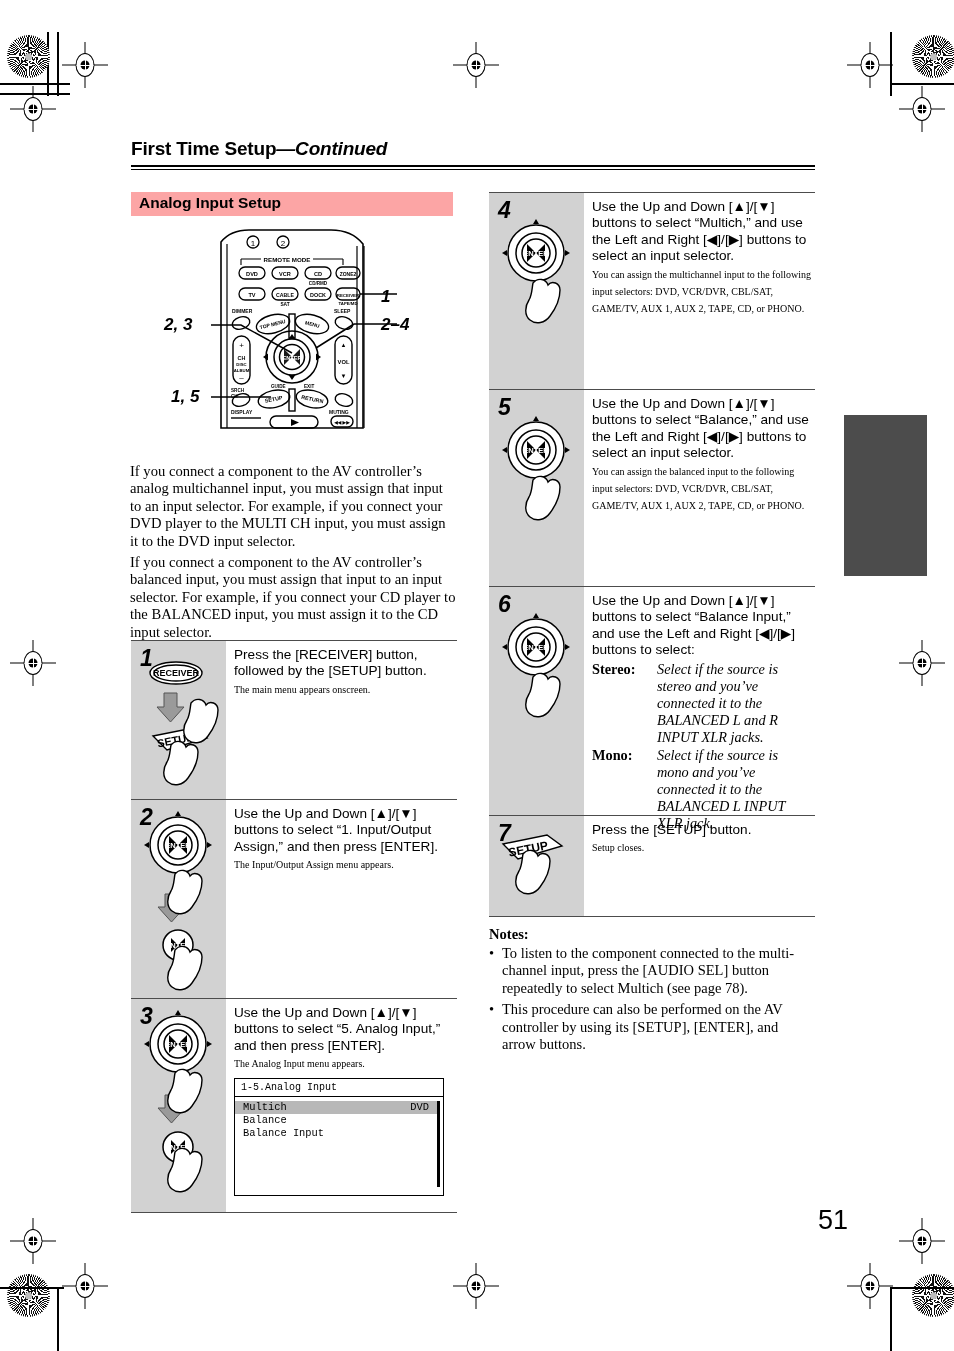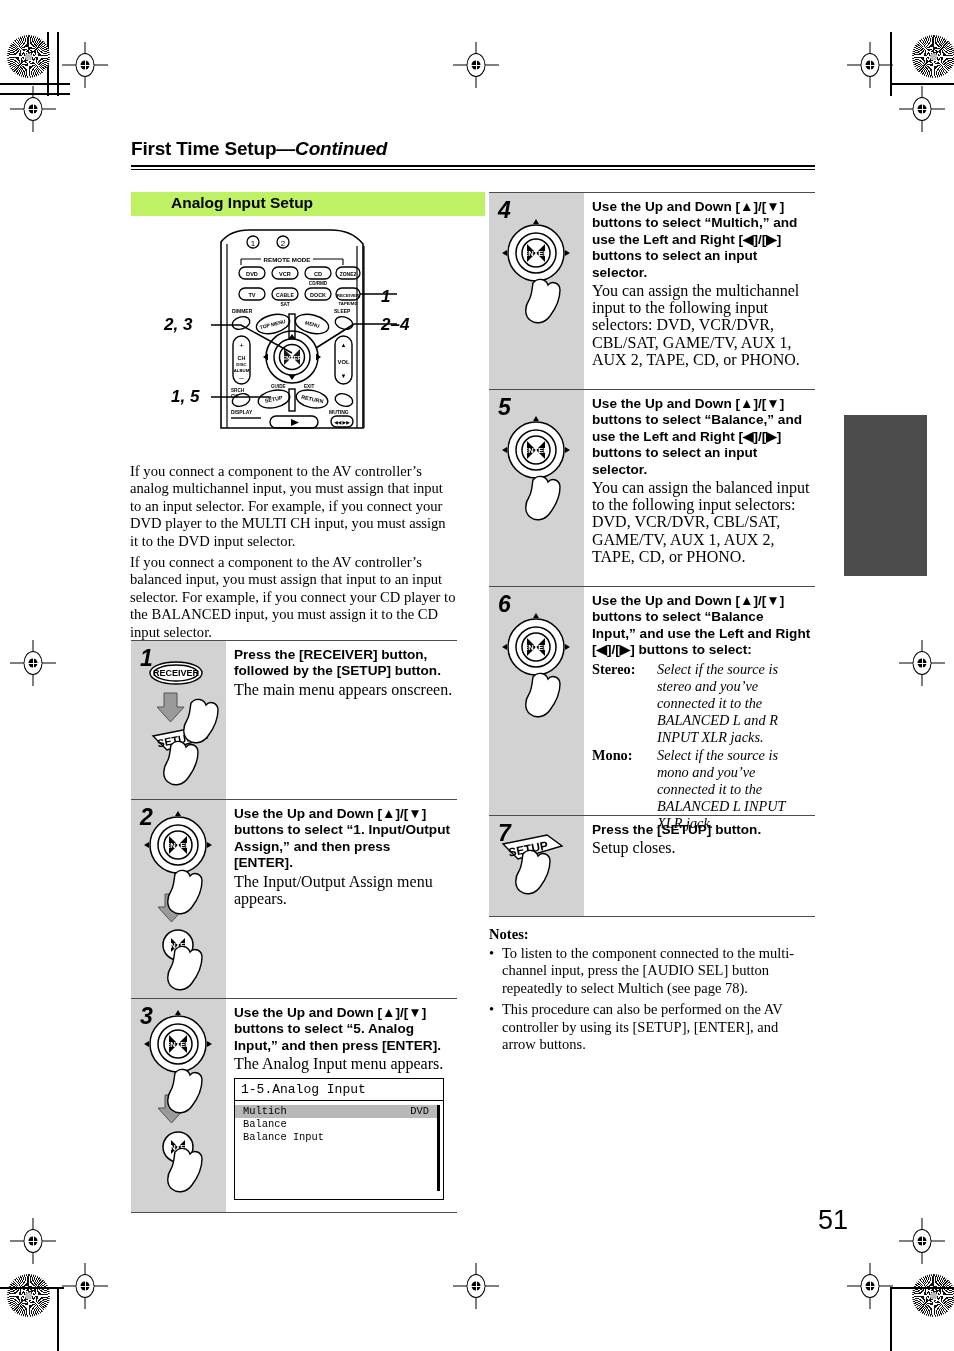--- a/index.html
+++ b/index.html
@@ -26,21 +26,21 @@
 
   
   #page{position:absolute;left:0;top:0;width:954px;height:1351px;}
 
   .pg-title{position:absolute;left:131px;top:138px;width:684px;
             font-family:"Liberation Sans",sans-serif;font-weight:bold;font-size:19px;letter-spacing:-.2px;}
   .pg-title i{font-family:"Liberation Sans",sans-serif;font-style:italic;font-weight:bold;}
   .rule-thick{position:absolute;left:131px;top:165px;width:684px;height:2px;background:#000;}
   .rule-thin{position:absolute;left:131px;top:169px;width:684px;height:1px;background:#000;}
 
-  .sec-head{position:absolute;left:131px;top:192px;width:322px;height:24px;background:#bef264;padding-left:32px;}
+  .sec-head{position:absolute;left:131px;top:192px;width:322px;height:24px;background:#fca5a5;}
   .sec-head span{display:block;padding:2px 0 0 8px;font-family:"Liberation Sans",sans-serif;font-weight:bold;font-size:15.5px;}
 
   
   #remote-figure{position:absolute;left:131px;top:228px;width:324px;height:205px;}
   .callout{position:absolute;font-family:"Liberation Sans",sans-serif;font-weight:bold;font-style:italic;font-size:17px;}
 
   
   .para{position:absolute;font-size:14.6px;line-height:17.6px;text-align:left;}
   #para1{left:130px;top:448px;width:326px;}
   #para2{left:130px;top:539px;width:326px;}
@@ -49,28 +49,28 @@
   .steps{position:absolute;}
   #steps-left{left:131px;top:640px;width:326px;}
   #steps-right{left:489px;top:192px;width:326px;}
 
   .step{position:relative;border-top:1.6px solid #4c4c4c;display:flex;}
   .step.first{border-top:1.6px solid #4c4c4c;}
   .step-num-cell{width:95px;flex:0 0 95px;background:#d2d2d2;position:relative;}
   .step-num{font-family:"Liberation Sans",sans-serif;font-weight:bold;font-style:italic;font-size:23px;
             position:absolute;left:9px;top:4px;}
   .step-body{flex:1 1 auto;padding:6px 4px 8px 8px;}
-  .step-title{font-family:"Liberation Sans",sans-serif;font-weight:bold;font-size:13.6px;line-height:16.4px;}
-  .step-desc{font-size:16px;line-height:17.2px;margin-top:1px;}
+  .step-title{font-family:"Liberation Sans",sans-serif;font-weight:normal;font-size:13.6px;line-height:16.4px;}
+  .step-desc{font-size:10px;line-height:17.2px;margin-top:1px;}
 
   .step-art{position:absolute;left:0;top:0;width:95px;height:100%;}
 
   
   .osd{margin-top:6px;width:208px;border:1.6px solid #000;background:#fff;}
-  .osd-title{font-family:"Liberation Mono","DejaVu Sans Mono",monospace;font-size:13px;padding:3px 0 3px 6px;border-bottom:1.4px solid #000;}
+  .osd-title{font-family:"Liberation Mono","DejaVu Sans Mono",monospace;font-size:10px;padding:3px 0 3px 6px;border-bottom:1.4px solid #000;}
   .osd-body{position:relative;height:94px;padding:4px 0 0 0;}
   .osd-row{font-family:"Liberation Mono","DejaVu Sans Mono",monospace;font-size:10.4px;
            padding:0 10px 0 8px;line-height:12.6px;display:flex;justify-content:space-between;width:186px;}
   .osd-row.sel{background:#b8b8b8;}
   .osd-scroll{position:absolute;right:3px;top:4px;width:2.6px;height:86px;background:#000;}
 
   
   .deflist{margin-top:2px;}
   .defrow{display:flex;font-size:14.3px;line-height:17.2px;}
   .defterm{flex:0 0 60px;font-weight:bold;padding-right:5px;}

